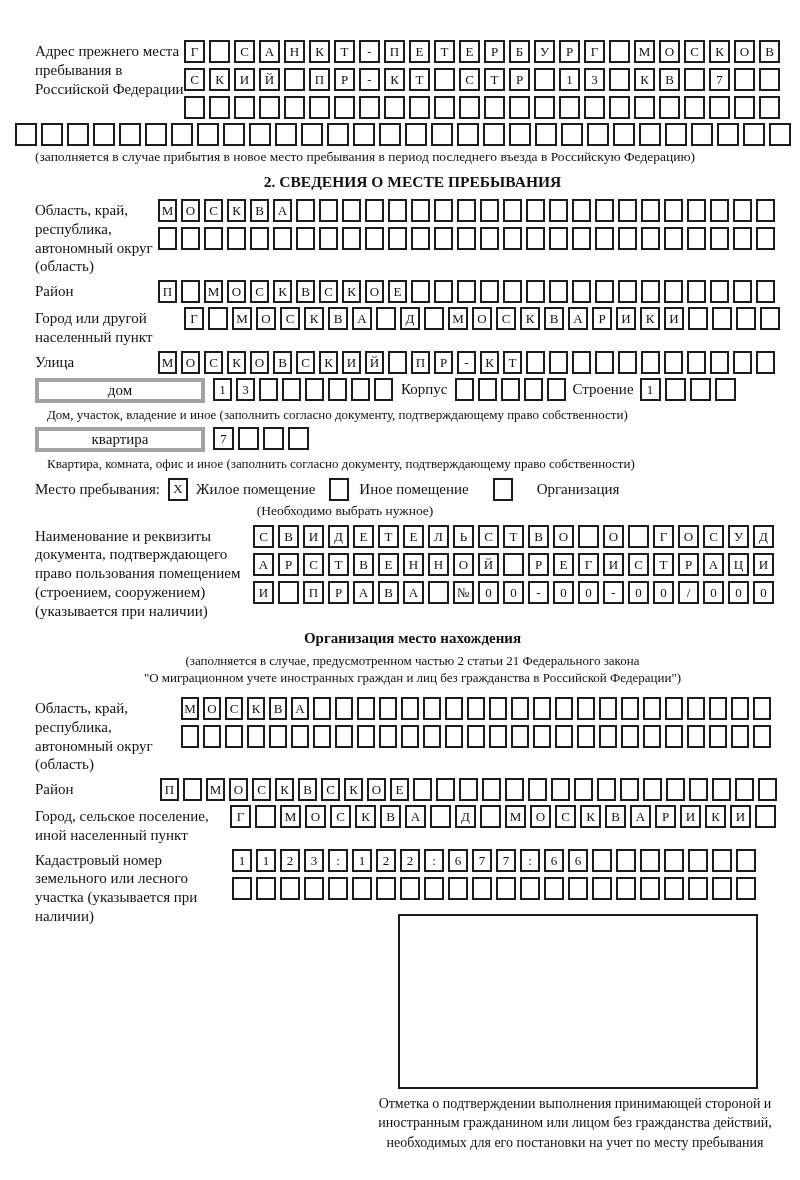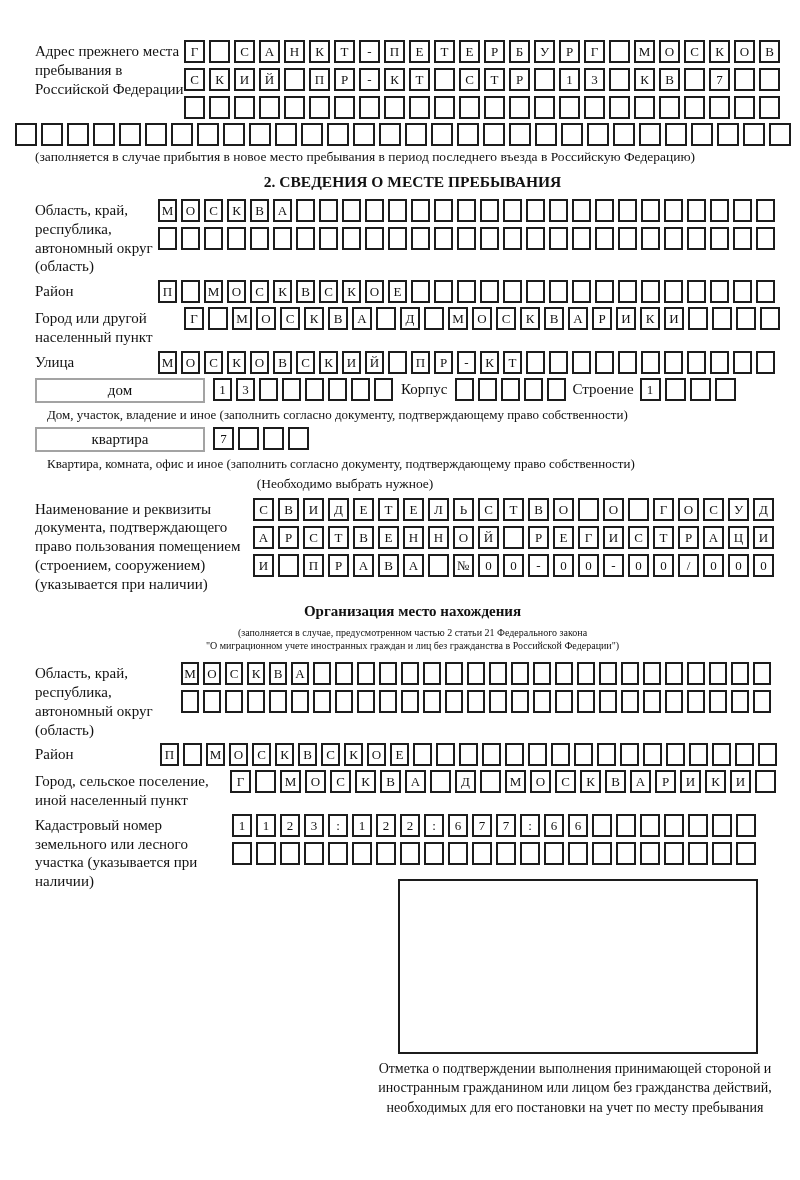--- a/index.html
+++ b/index.html
@@ -40,39 +40,39 @@
   .cw22 .cell { width: 22px; }
 
   .full { margin-left: -20px; margin-top: 2px; }
 
   .note { font-size: 13.5px; margin: 3px 0 4px 0; }
   .note-left { font-size: 13px; margin: 1px 0 4px 12px; }
 
   .sec-title { text-align: center; font-weight: bold; font-size: 15.5px; margin: 8px 0 8px 0; }
 
   .rect {
-    border: 2px solid #a3a3a3; height: 25px;
+    border: 4px solid #a3a3a3; height: 25px;
     display: flex; align-items: center; justify-content: center;
     font-size: 15px;
   }
   .rect-dom { width: 170px; }
   .rect-kv  { width: 170px; }
   .ml6 { margin-left: 6px; } .ml8 { margin-left: 8px; }
   .inline-lbl { font-size: 15px; padding-top: 3px; }
 
   .stay-row { display: flex; align-items: center; margin: 6px 0 2px 0; font-size: 15px; }
   .chk {
     width: 20px; height: 23px; border: 2px solid #1c1c1c;
     display: flex; align-items: center; justify-content: center;
     font-size: 13px;
   }
   .stay-note { font-size: 13.5px; text-align: center; width: 360px; margin-left: 130px; margin-bottom: 6px; }
 
   .fact-title { text-align: center; font-weight: bold; font-size: 15px; margin: 10px 0 6px 0; }
-  .fact-note { font-size: 10px; text-align: center; line-height: 1.3; }
+  .fact-note { font-size: 13px; text-align: center; line-height: 1.3; }
   .fact-note-wrap { margin-bottom: 10px; }
 
   .bigbox-wrap { margin-top: -16px; }
   .bigbox {
     margin-left: 363px; width: 360px; height: 175px;
     border: 2px solid #1c1c1c; background: #fff;
   }
   .bigbox-caption {
     margin-left: 330px; width: 420px;
     font-size: 14px; line-height: 1.4; text-align: center; margin-top: 5px;
@@ -398,20 +398,29 @@
     <div class="rect rect-kv">квартира</div>
     <div class="cells cw21 ml8">
         <span class="cell">7</span>
         <span class="cell"></span>
         <span class="cell"></span>
         <span class="cell"></span>
       </div>
   </div>
   <div class="note-left">Квартира, комната, офис и иное (заполнить согласно документу, подтверждающему право собственности)</div>
 
+  <div class="stay-row">
+    <span>Место пребывания:</span>
+    <span class="chk ml8">X</span>
+    <span class="ml8">Жилое помещение</span>
+    <span class="chk" style="margin-left:14px;"></span>
+    <span style="margin-left:10px;">Иное помещение</span>
+    <span class="chk" style="margin-left:24px;"></span>
+    <span style="margin-left:24px;">Организация</span>
+  </div>
   <div class="stay-note">(Необходимо выбрать нужное)</div>
 
   <div class="frow">
     <div class="lbl w218">Наименование и реквизиты документа, подтверждающего право пользования помещением (строением, сооружением) (указывается при наличии)</div>
     <div class="grids">
       <div class="cells cw21">
           <span class="cell">С</span>
           <span class="cell">В</span>
           <span class="cell">И</span>
           <span class="cell">Д</span>

